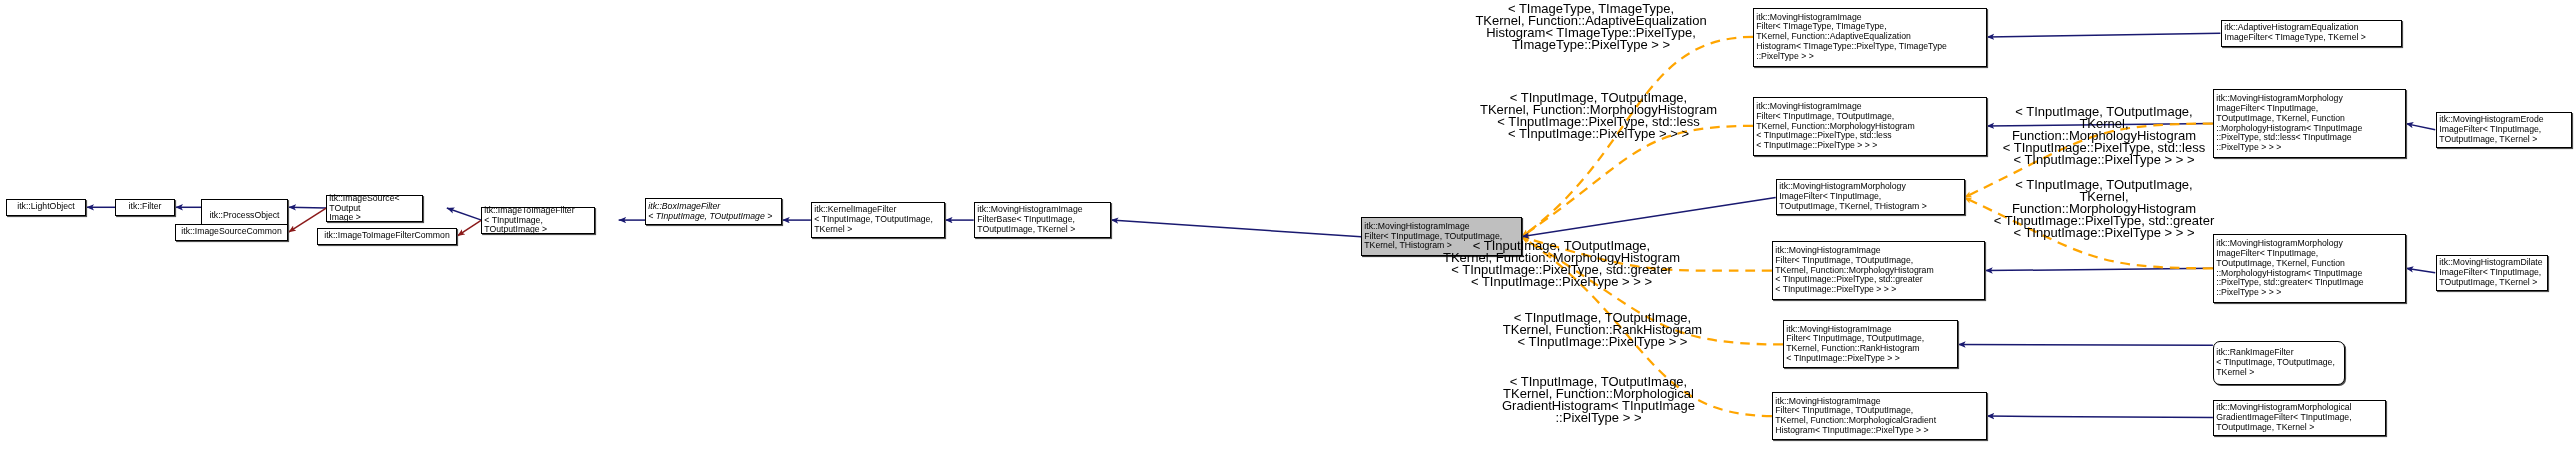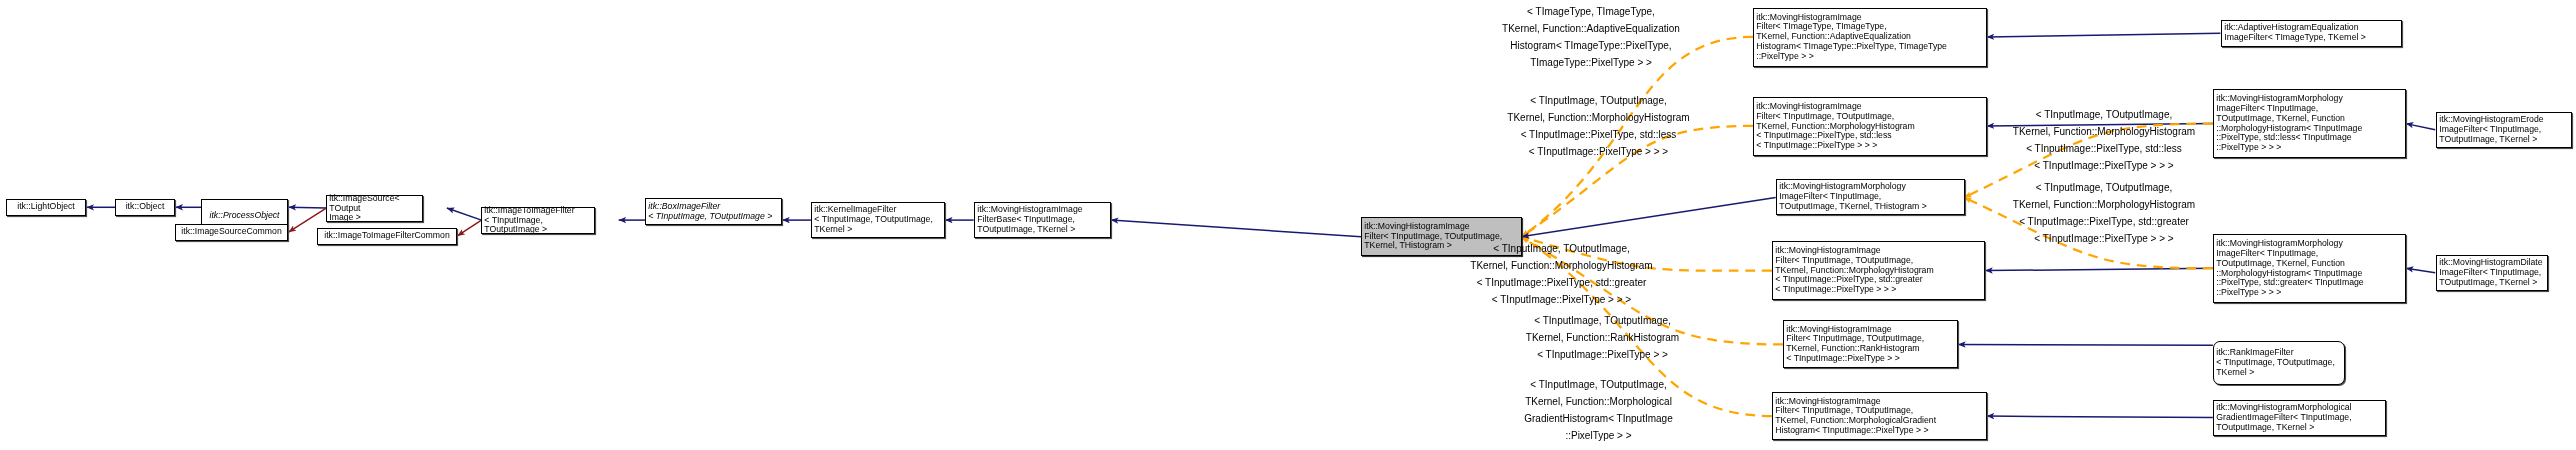--- a/index.html
+++ b/index.html
@@ -44,22 +44,22 @@
     background: #bfbfbf;
     border: 0.8px solid #000000;
     box-shadow: 1.1px 1.1px 0 0 #333333;
   }
   .node.leftalign {
     text-align: left;
     justify-content: flex-start;
   }
   .edge-label {
     position: absolute;
-    font-size: 10px;
-    line-height: 17px;
+    font-size: 13px;
+    line-height: 12px;
     color: #000000;
     text-align: center;
     white-space: pre-line;
   }
 </style>
 </head>
 <body>
 
 <div id="canvas">
   <svg id="edges" xmlns="http://www.w3.org/2000/svg" viewBox="0 0 3416 597" width="2576" height="450">
@@ -97,22 +97,22 @@
         <path d="M3230,172 L3191,164" fill="none" stroke="#191970" stroke-width="2" marker-end="url(#arrow-inherit)"></path>
         <path d="M2935,356 L2633,359" fill="none" stroke="#191970" stroke-width="2" marker-end="url(#arrow-inherit)"></path>
         <path d="M2935,356 C2770,356 2770,338.7 2605,262" fill="none" stroke="#ffa500" stroke-width="3" stroke-dasharray="13,9" marker-end="url(#arrow-template)"></path>
         <path d="M3230,362 L3191,356" fill="none" stroke="#191970" stroke-width="2" marker-end="url(#arrow-inherit)"></path>
         <path d="M2935,458 L2597,457" fill="none" stroke="#191970" stroke-width="2" marker-end="url(#arrow-inherit)"></path>
         <path d="M2935,554 L2635,552" fill="none" stroke="#191970" stroke-width="2" marker-end="url(#arrow-inherit)"></path>
       </g>
   </svg>
   <div id="nodes-layer">
       <div class="node" style="left: 6px; top: 199px; width: 80px; height: 16.6px;">itk::LightObject</div>
-      <div class="node" style="left: 115px; top: 199px; width: 60px; height: 16.6px;">itk::Object</div>
-      <div class="node" style="left: 201px; top: 199px; width: 87px; height: 33px; font-style: italic;">itk::ProcessObject</div>
+      <div class="node" style="left: 115px; top: 199px; width: 60px; height: 16.6px;">itk::Filter</div>
+      <div class="node" style="left: 201px; top: 199px; width: 87px; height: 33px;">itk::ProcessObject</div>
       <div class="node" style="left: 175px; top: 224px; width: 113px; height: 16.6px;">itk::ImageSourceCommon</div>
       <div class="node" style="left: 326px; top: 195px; width: 97px; height: 27px;">itk::ImageSource&lt; TOutput
 Image &gt;</div>
       <div class="node" style="left: 317px; top: 228px; width: 140px; height: 16.6px;">itk::ImageToImageFilterCommon</div>
       <div class="node leftalign" style="left: 481px; top: 207px; width: 114px; height: 27px;">itk::ImageToImageFilter
 &lt; TInputImage, TOutputImage &gt;</div>
       <div class="node leftalign" style="left: 645px; top: 198px; width: 137px; height: 27px; font-style: italic;">itk::BoxImageFilter
 &lt; TInputImage, TOutputImage &gt;</div>
       <div class="node leftalign" style="left: 811px; top: 202px; width: 134px; height: 36px;">itk::KernelImageFilter
 &lt; TInputImage, TOutputImage,

